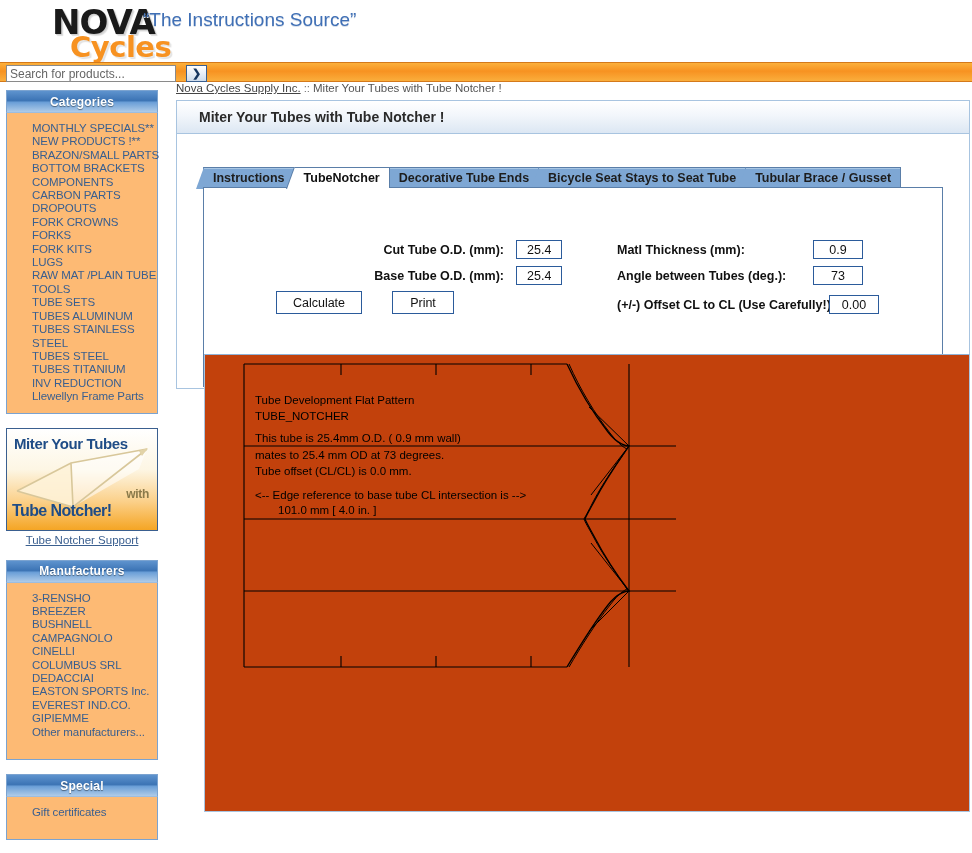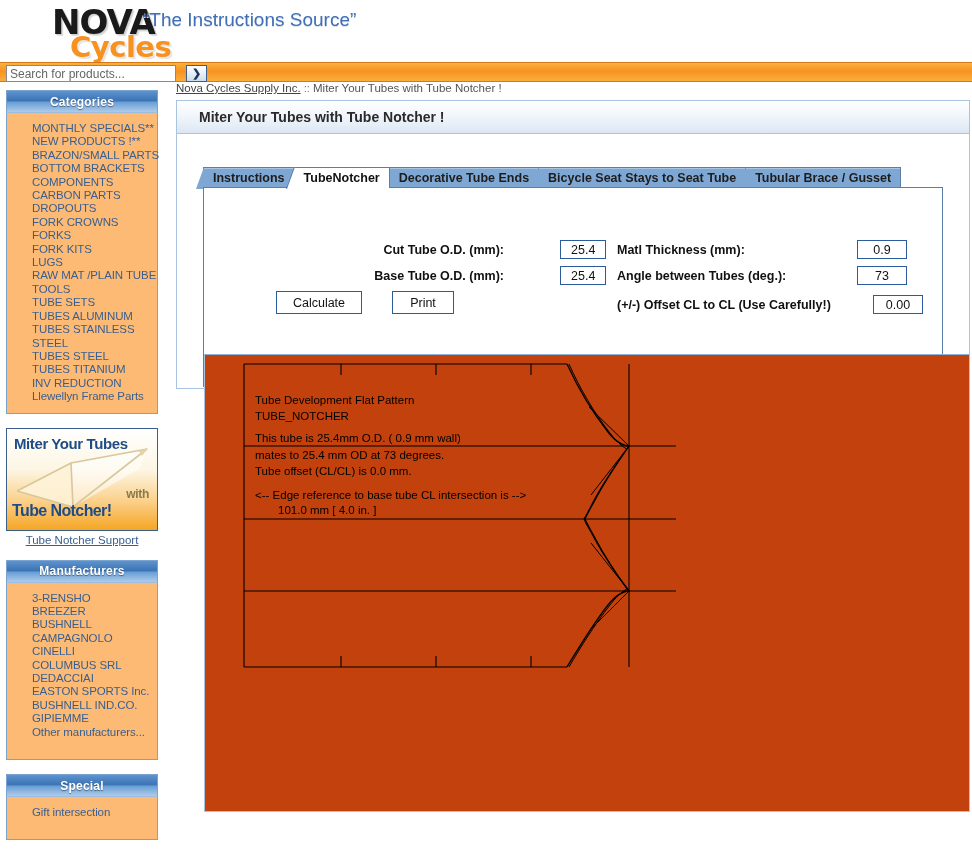--- a/index.html
+++ b/index.html
@@ -284,21 +284,20 @@
     height: 200px;
     background: #ffffff;
     top: -1px;
   }
 
   
   .form-row {
     position: absolute;
     display: flex;
     align-items: center;
-    gap: 44px;
   }
   .form-label {
     font-size: 12.5px;
     font-weight: bold;
     color: #111;
     text-align: right;
     white-space: nowrap;
   }
   .form-input {
     border: 1px solid #2b5b9b;
@@ -409,30 +408,30 @@
         <div class="panel-head">Manufacturers</div>
         <div class="panel-body spacer-bottom">
           <a href="#">3-RENSHO</a>
           <a href="#">BREEZER</a>
           <a href="#">BUSHNELL</a>
           <a href="#">CAMPAGNOLO</a>
           <a href="#">CINELLI</a>
           <a href="#">COLUMBUS SRL</a>
           <a href="#">DEDACCIAI</a>
           <a href="#">EASTON SPORTS Inc.</a>
-          <a href="#">BUSHNELL IND.CO.</a>
+          <a href="#">EVEREST IND.CO.</a>
           <a href="#">GIPIEMME</a>
           <a href="#">Other manufacturers...</a>
         </div>
       </div>
 
       <div class="panel">
         <div class="panel-head">Special</div>
         <div class="panel-body spacer-bottom">
-          <a href="#">Gift intersection</a>
+          <a href="#">Gift certificates</a>
         </div>
       </div>
 
     </div>
 
     <div class="main">
 
       <div class="breadcrumb">
         <a href="#">Nova Cycles Supply Inc.</a><span class="sep">::</span><span>Miter Your Tubes with Tube Notcher !</span>
       </div>

